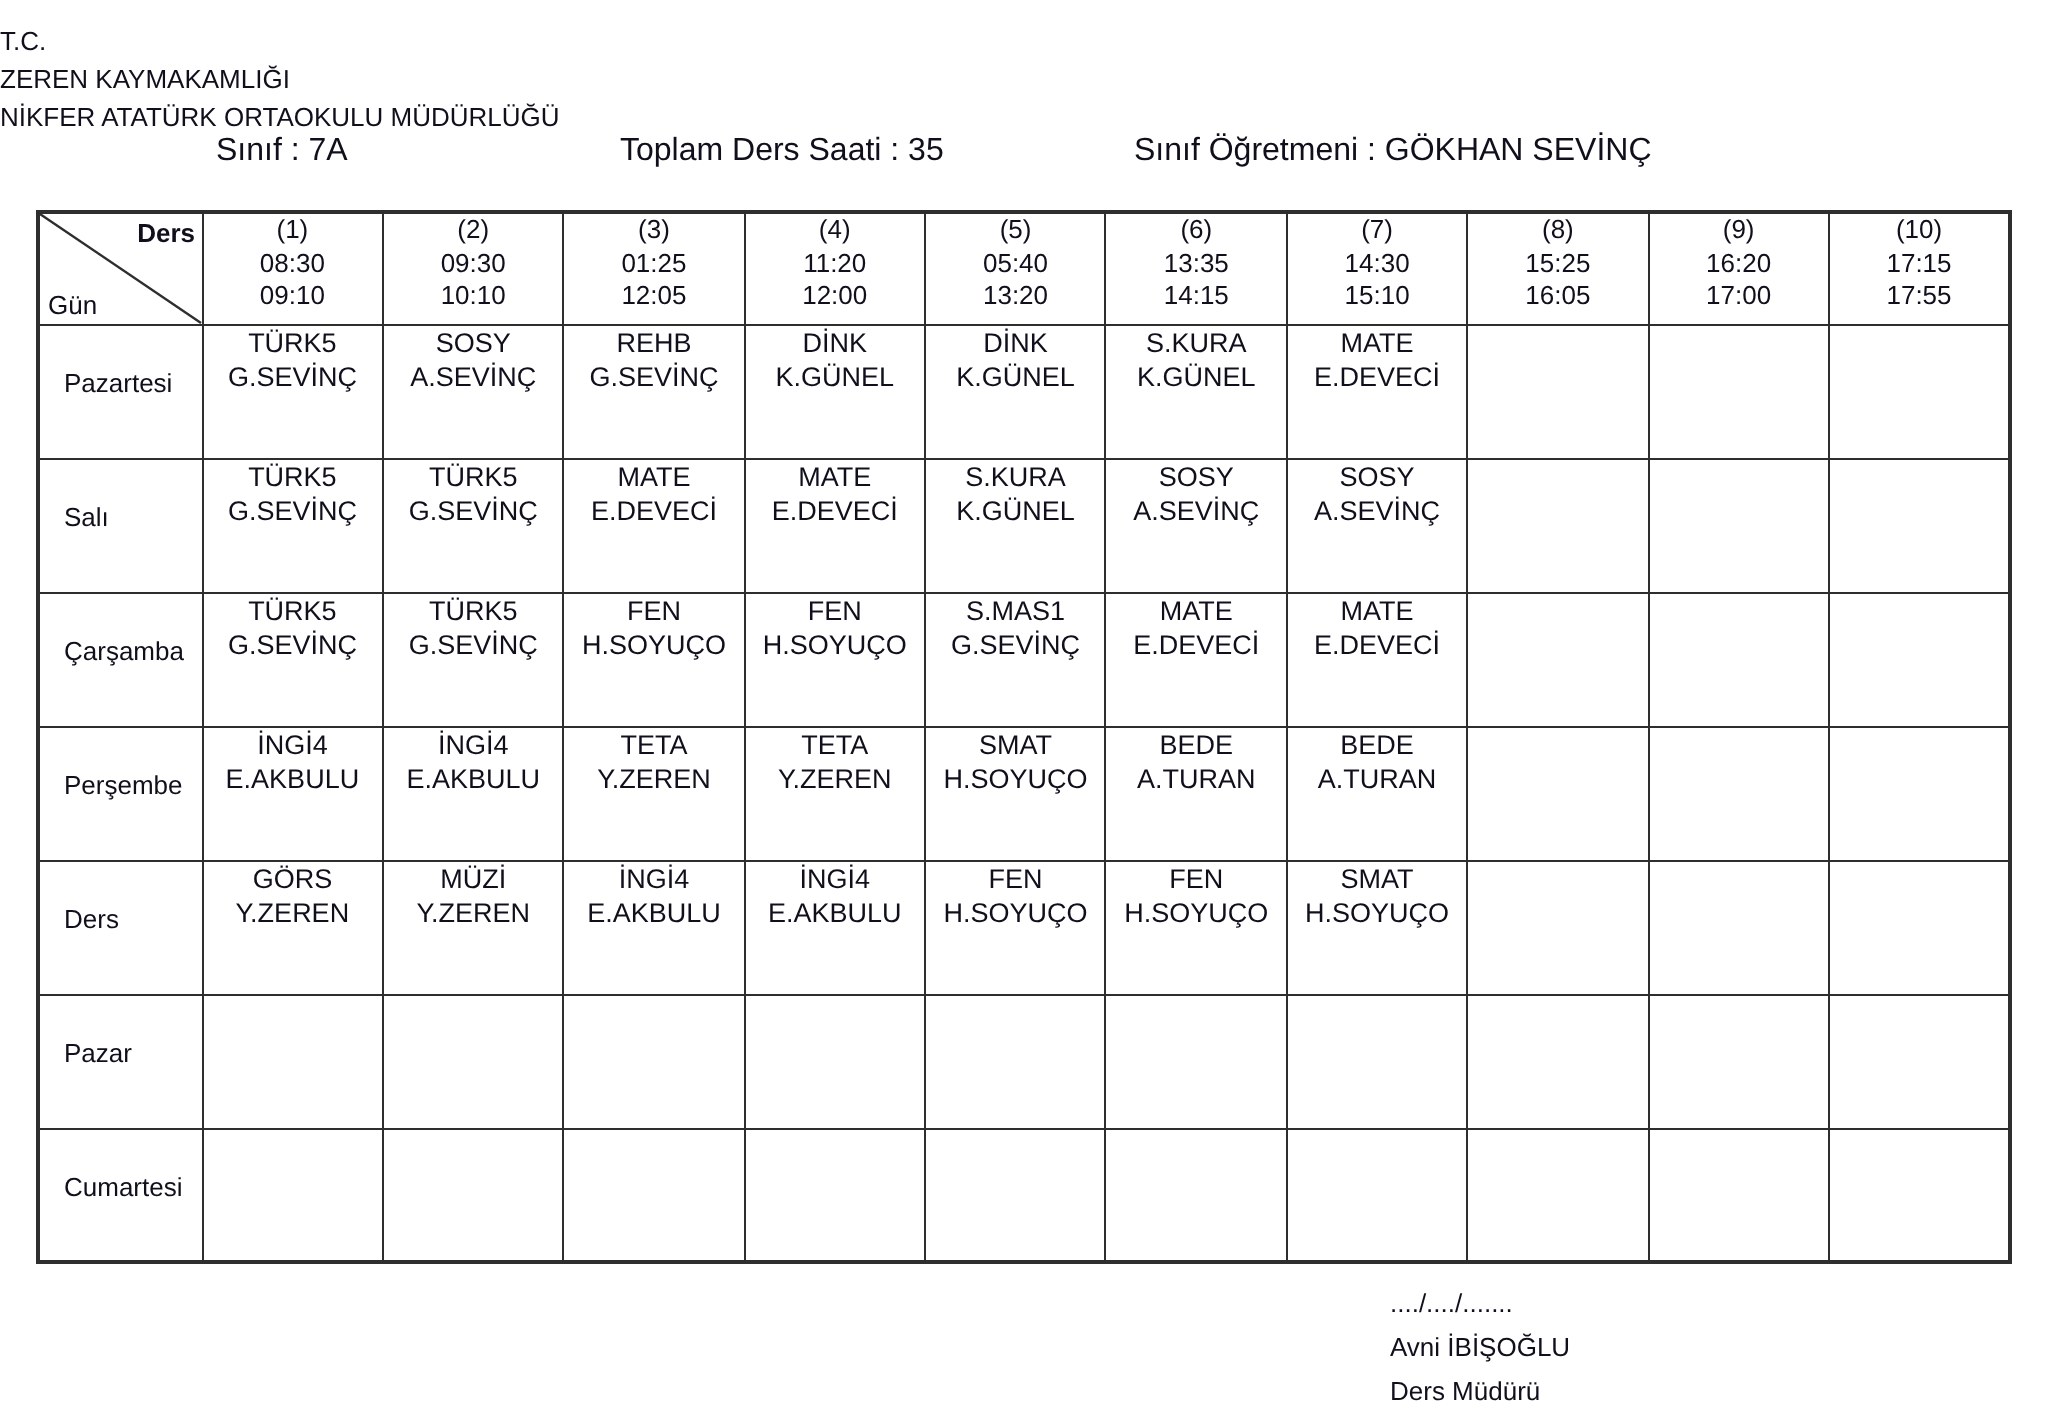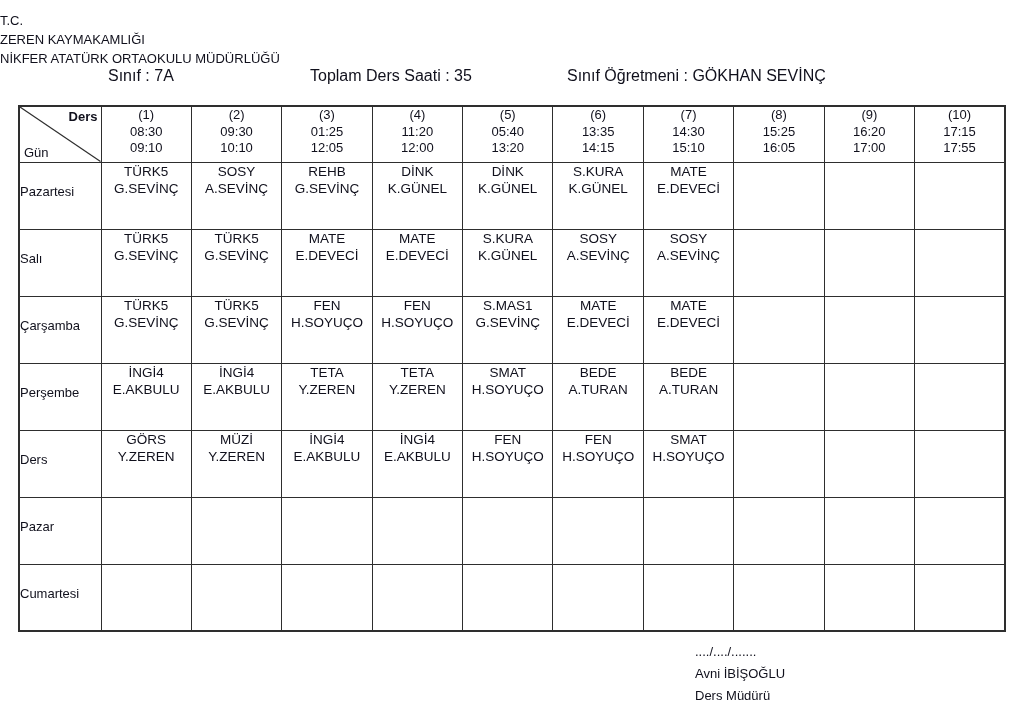--- a/index.html
+++ b/index.html
@@ -71,21 +71,21 @@
     line-height: 16.5px;
     padding-top: 2px;
   }
   tr.day-row { height: 67px; }
   .day-cell {
     text-align: left;
     vertical-align: middle;
     font-size: 13px;
     padding-left: 5px;
   }
-  .day-cell > div { margin-top: -8px; }
+  .day-cell > div { margin-top: -8px; padding-left: 12px; }
   .lesson-cell {
     vertical-align: top;
     text-align: center;
     font-size: 13.5px;
     line-height: 17.5px;
     padding-top: 2px;
     white-space: nowrap;
   }
   .signature-block {
     position: absolute;

